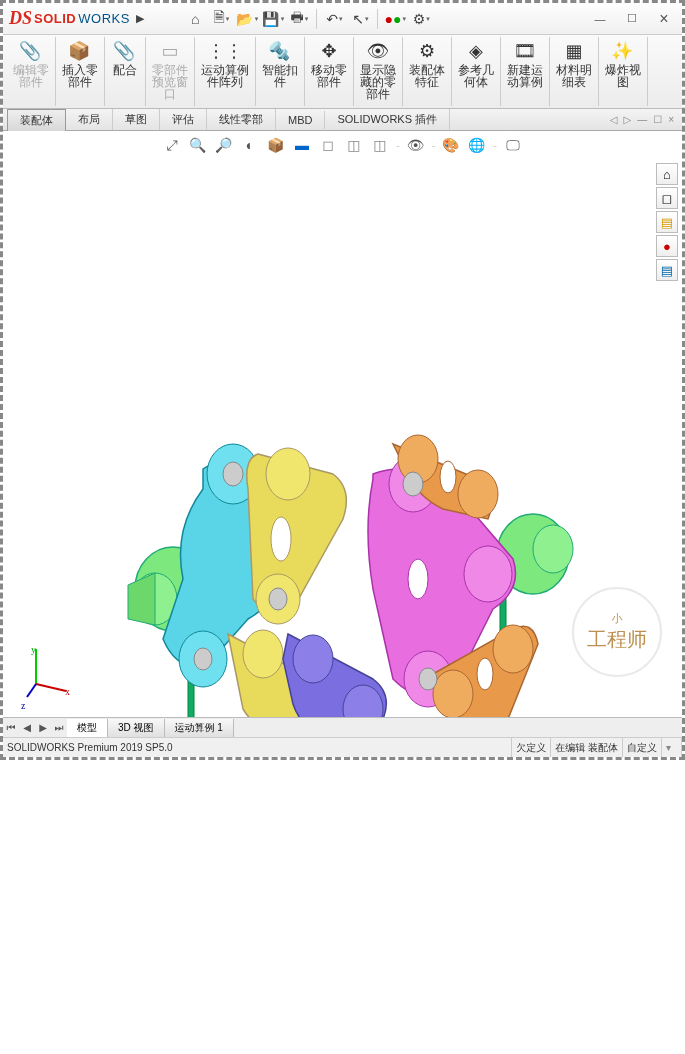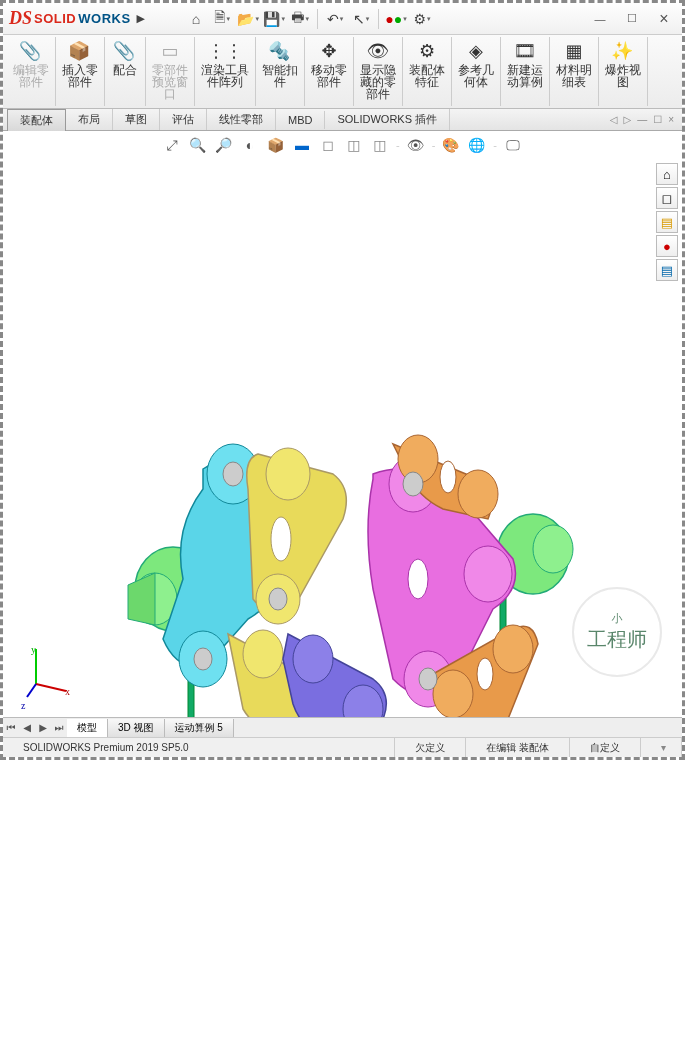--- a/index.html
+++ b/index.html
@@ -4,21 +4,21 @@
 <style>
   * { box-sizing: border-box; margin: 0; padding: 0; }
   body { font-family: "Microsoft YaHei", Arial, sans-serif; font-size: 11px; background: #fff; width: 685px; height: 1054px; position: relative; overflow: hidden; }
   .window { width: 685px; height: 760px; border: 3px dashed #888; position: relative; display: flex; flex-direction: column; }
   
   
   .titlebar { height: 32px; background: linear-gradient(#fefefe,#f0f0f0); display: flex; align-items: center; padding: 0 6px; border-bottom: 1px solid #ccc; }
   .logo { display: flex; align-items: center; gap: 2px; }
   .logo-ds { color: #da291c; font-weight: bold; font-style: italic; font-size: 18px; font-family: Georgia,serif; }
   .logo-solid { color: #da291c; font-weight: 900; font-size: 13px; letter-spacing: 0.5px; }
-  .logo-works { color: #005386; font-weight: 700; font-size: 13px; letter-spacing: 0.5px; }
+  .logo-works { color: #005386; font-weight: 400; font-size: 13px; letter-spacing: 0.5px; }
   .title-arrow { margin-left: 6px; color: #444; font-size: 11px; }
   .quickbar { display: flex; align-items: center; gap: 4px; margin-left: 40px; }
   .qbtn { width: 22px; height: 22px; display: flex; align-items: center; justify-content: center; color: #444; font-size: 14px; position: relative; cursor: pointer; }
   .qbtn .drop { font-size: 7px; color: #666; margin-left: 1px; }
   .sep { width: 1px; height: 20px; background: #ccc; margin: 0 2px; }
   .winbtns { margin-left: auto; display: flex; gap: 8px; }
   .winbtn { width: 24px; height: 18px; display: flex; align-items: center; justify-content: center; color: #555; cursor: pointer; }
   
   
   .ribbon { height: 74px; background: linear-gradient(#fafafa,#ececec); border-bottom: 1px solid #bbb; display: flex; align-items: stretch; padding: 2px 4px; }
@@ -40,31 +40,31 @@
   .hbtn { width: 20px; height: 20px; display: flex; align-items: center; justify-content: center; font-size: 14px; color: #555; cursor: pointer; }
   
   
   .viewport { flex: 1; background: #fff; position: relative; overflow: hidden; }
   .sidepanel { position: absolute; right: 4px; top: 4px; display: flex; flex-direction: column; gap: 2px; }
   .sidebtn { width: 22px; height: 22px; border: 1px solid #bbb; background: linear-gradient(#fff,#eee); display: flex; align-items: center; justify-content: center; font-size: 13px; cursor: pointer; }
   
   .triad { position: absolute; left: 18px; bottom: 18px; width: 60px; height: 60px; }
   .triad-label { position: absolute; font-size: 10px; font-family: serif; }
   
-  .watermark { position: absolute; right: 20px; bottom: 40px; width: 90px; height: 90px; border: 2px solid #e0e0e0; border-radius: 50%; display: flex; flex-direction: column; align-items: center; justify-content: center; color: #14532d; font-size: 20px; opacity: 0.7; }
+  .watermark { position: absolute; right: 20px; bottom: 40px; width: 90px; height: 90px; border: 2px solid #e0e0e0; border-radius: 50%; display: flex; flex-direction: column; align-items: center; justify-content: center; color: #a16207; font-size: 20px; opacity: 0.7; }
   
   
   .btabs { height: 20px; background: #eee; border-top: 1px solid #bbb; display: flex; align-items: center; font-size: 10px; }
   .barr { width: 16px; text-align: center; color: #555; cursor: pointer; }
   .btab { padding: 2px 10px; border-right: 1px solid #bbb; background: linear-gradient(#f8f8f8,#e0e0e0); cursor: pointer; }
   .btab.active { background: #fff; }
   
   
   .status { height: 20px; background: #f0f0f0; border-top: 1px solid #ccc; display: flex; align-items: center; font-size: 10px; color: #333; }
-  .scell { padding: 0 20px; border-right: 1px solid #ccc; height: 100%; display: flex; align-items: center; }
+  .scell { padding: 0 4px; border-right: 1px solid #ccc; height: 100%; display: flex; align-items: center; }
   
   
   .model-svg { position: absolute; left: 30px; top: 120px; }
 </style>
 </head>
 <body>
 
 <div class="window">
 
   <div class="titlebar">
@@ -123,21 +123,21 @@
         <div class="rbtn disabled">
           <div class="ricon">▭</div>
           <div class="rlabel">零部件
 预览窗
 口</div>
         </div>
       </div>
       <div class="rgroup">
         <div class="rbtn">
           <div class="ricon">⋮⋮</div>
-          <div class="rlabel">渲染工具
+          <div class="rlabel">运动算例
 件阵列</div>
         </div>
       </div>
       <div class="rgroup">
         <div class="rbtn">
           <div class="ricon">🔩</div>
           <div class="rlabel">智能扣
 件</div>
         </div>
       </div>
@@ -310,21 +310,21 @@
   </div>
 
   <div class="btabs">
     <span class="barr">⏮</span>
     <span class="barr">◀</span>
     <span class="barr">▶</span>
     <span class="barr">⏭</span>
     <div id="btabs-holder" style="display:flex">
         <div class="btab active">模型</div>
         <div class="btab">3D 视图</div>
-        <div class="btab">运动算例 5</div>
+        <div class="btab">运动算例 1</div>
       </div>
   </div>
 
   <div class="status">
     <div class="scell" style="flex:1">SOLIDWORKS Premium 2019 SP5.0</div>
     <div class="scell">欠定义</div>
     <div class="scell">在编辑 装配体</div>
     <div class="scell">自定义</div>
     <div class="scell" style="width:20px;color:#888">▾</div>
   </div>

